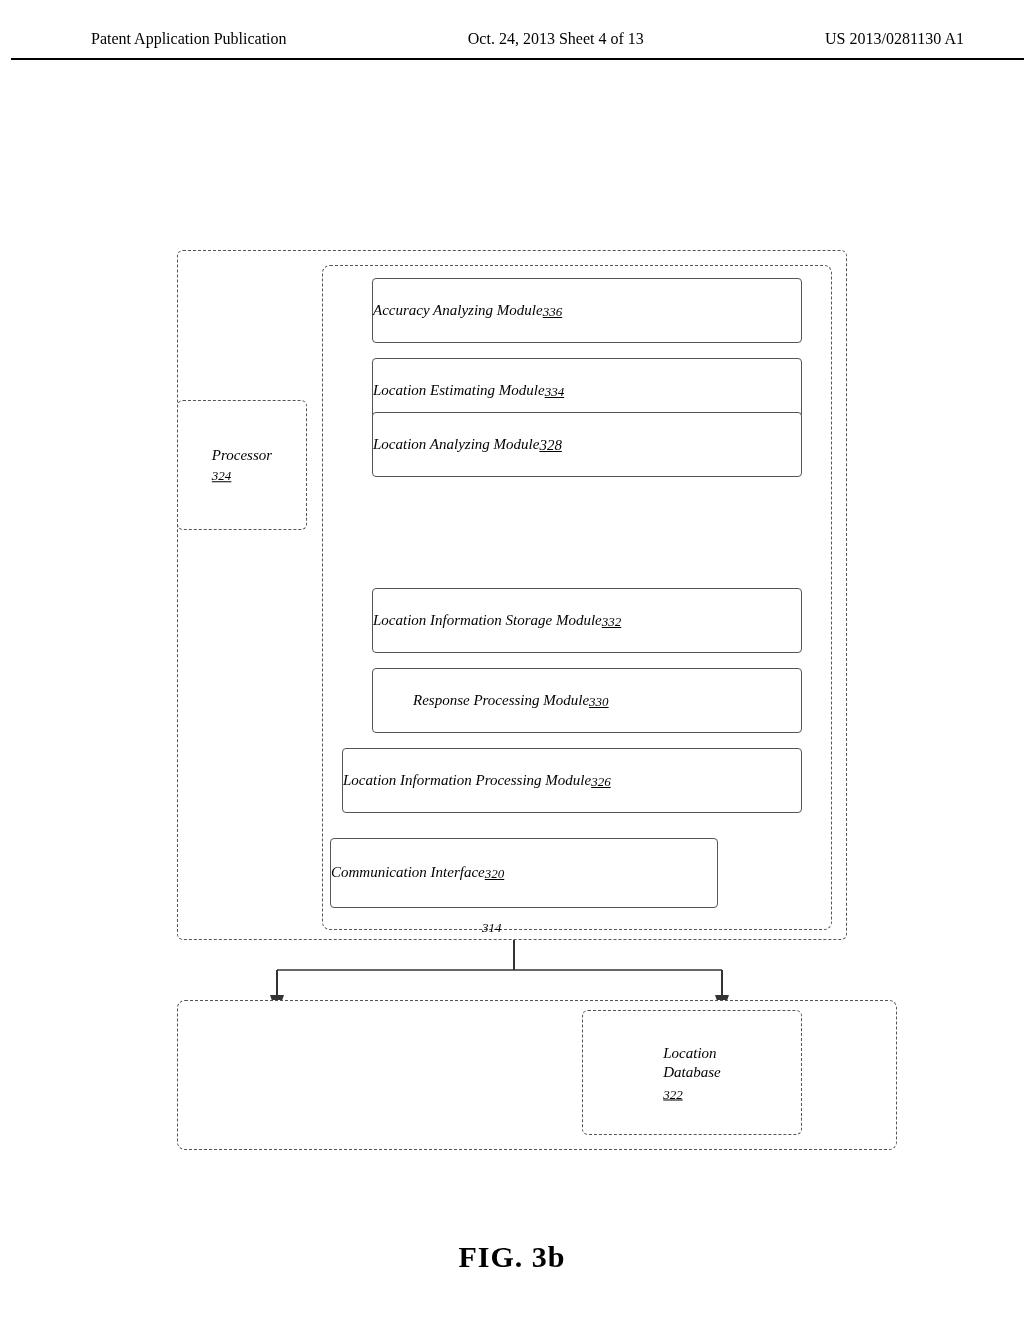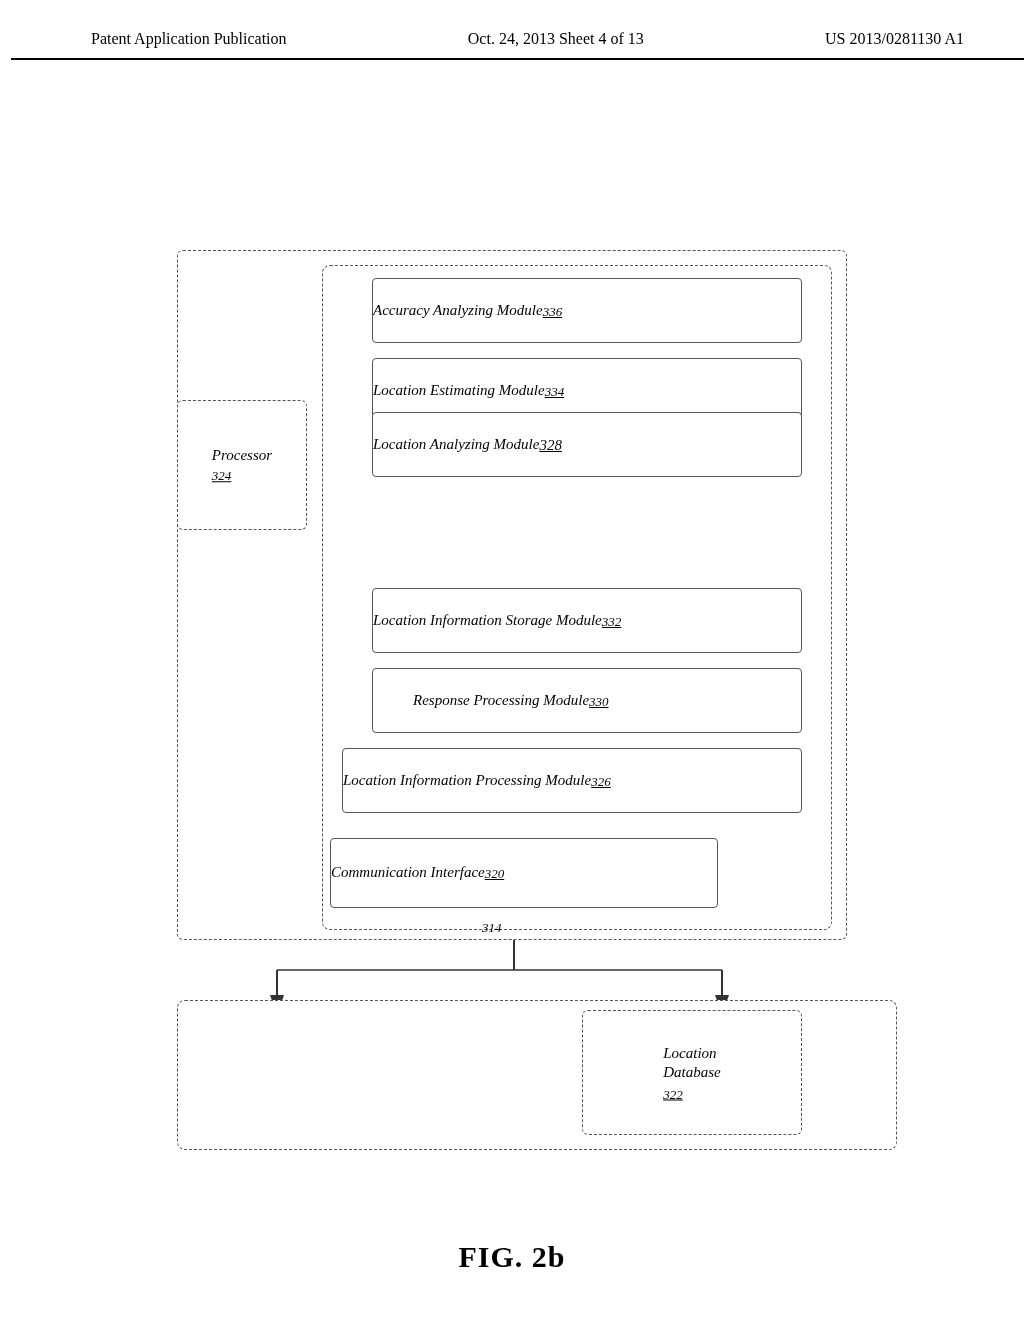--- a/index.html
+++ b/index.html
@@ -184,14 +184,14 @@
   <div class="box" style="left:480px; top:910px; width:220px; height:125px; border-radius:6px;">
     <div style="position:absolute; top:50%; left:50%; transform:translate(-50%,-50%); text-align:left;">
       <div class="module-label" style="font-style:italic; font-size:15px;">Location<br>Database</div>
       <div class="module-number" style="font-style:italic; font-size:13px; text-decoration:underline; margin-top:4px;">322</div>
     </div>
   </div>
 
 </div>
 
 <div class="fig-label">
-  <span>FIG.  2b</span>
+  <span>FIG.  3b</span>
 </div>
 
 </body></html>

